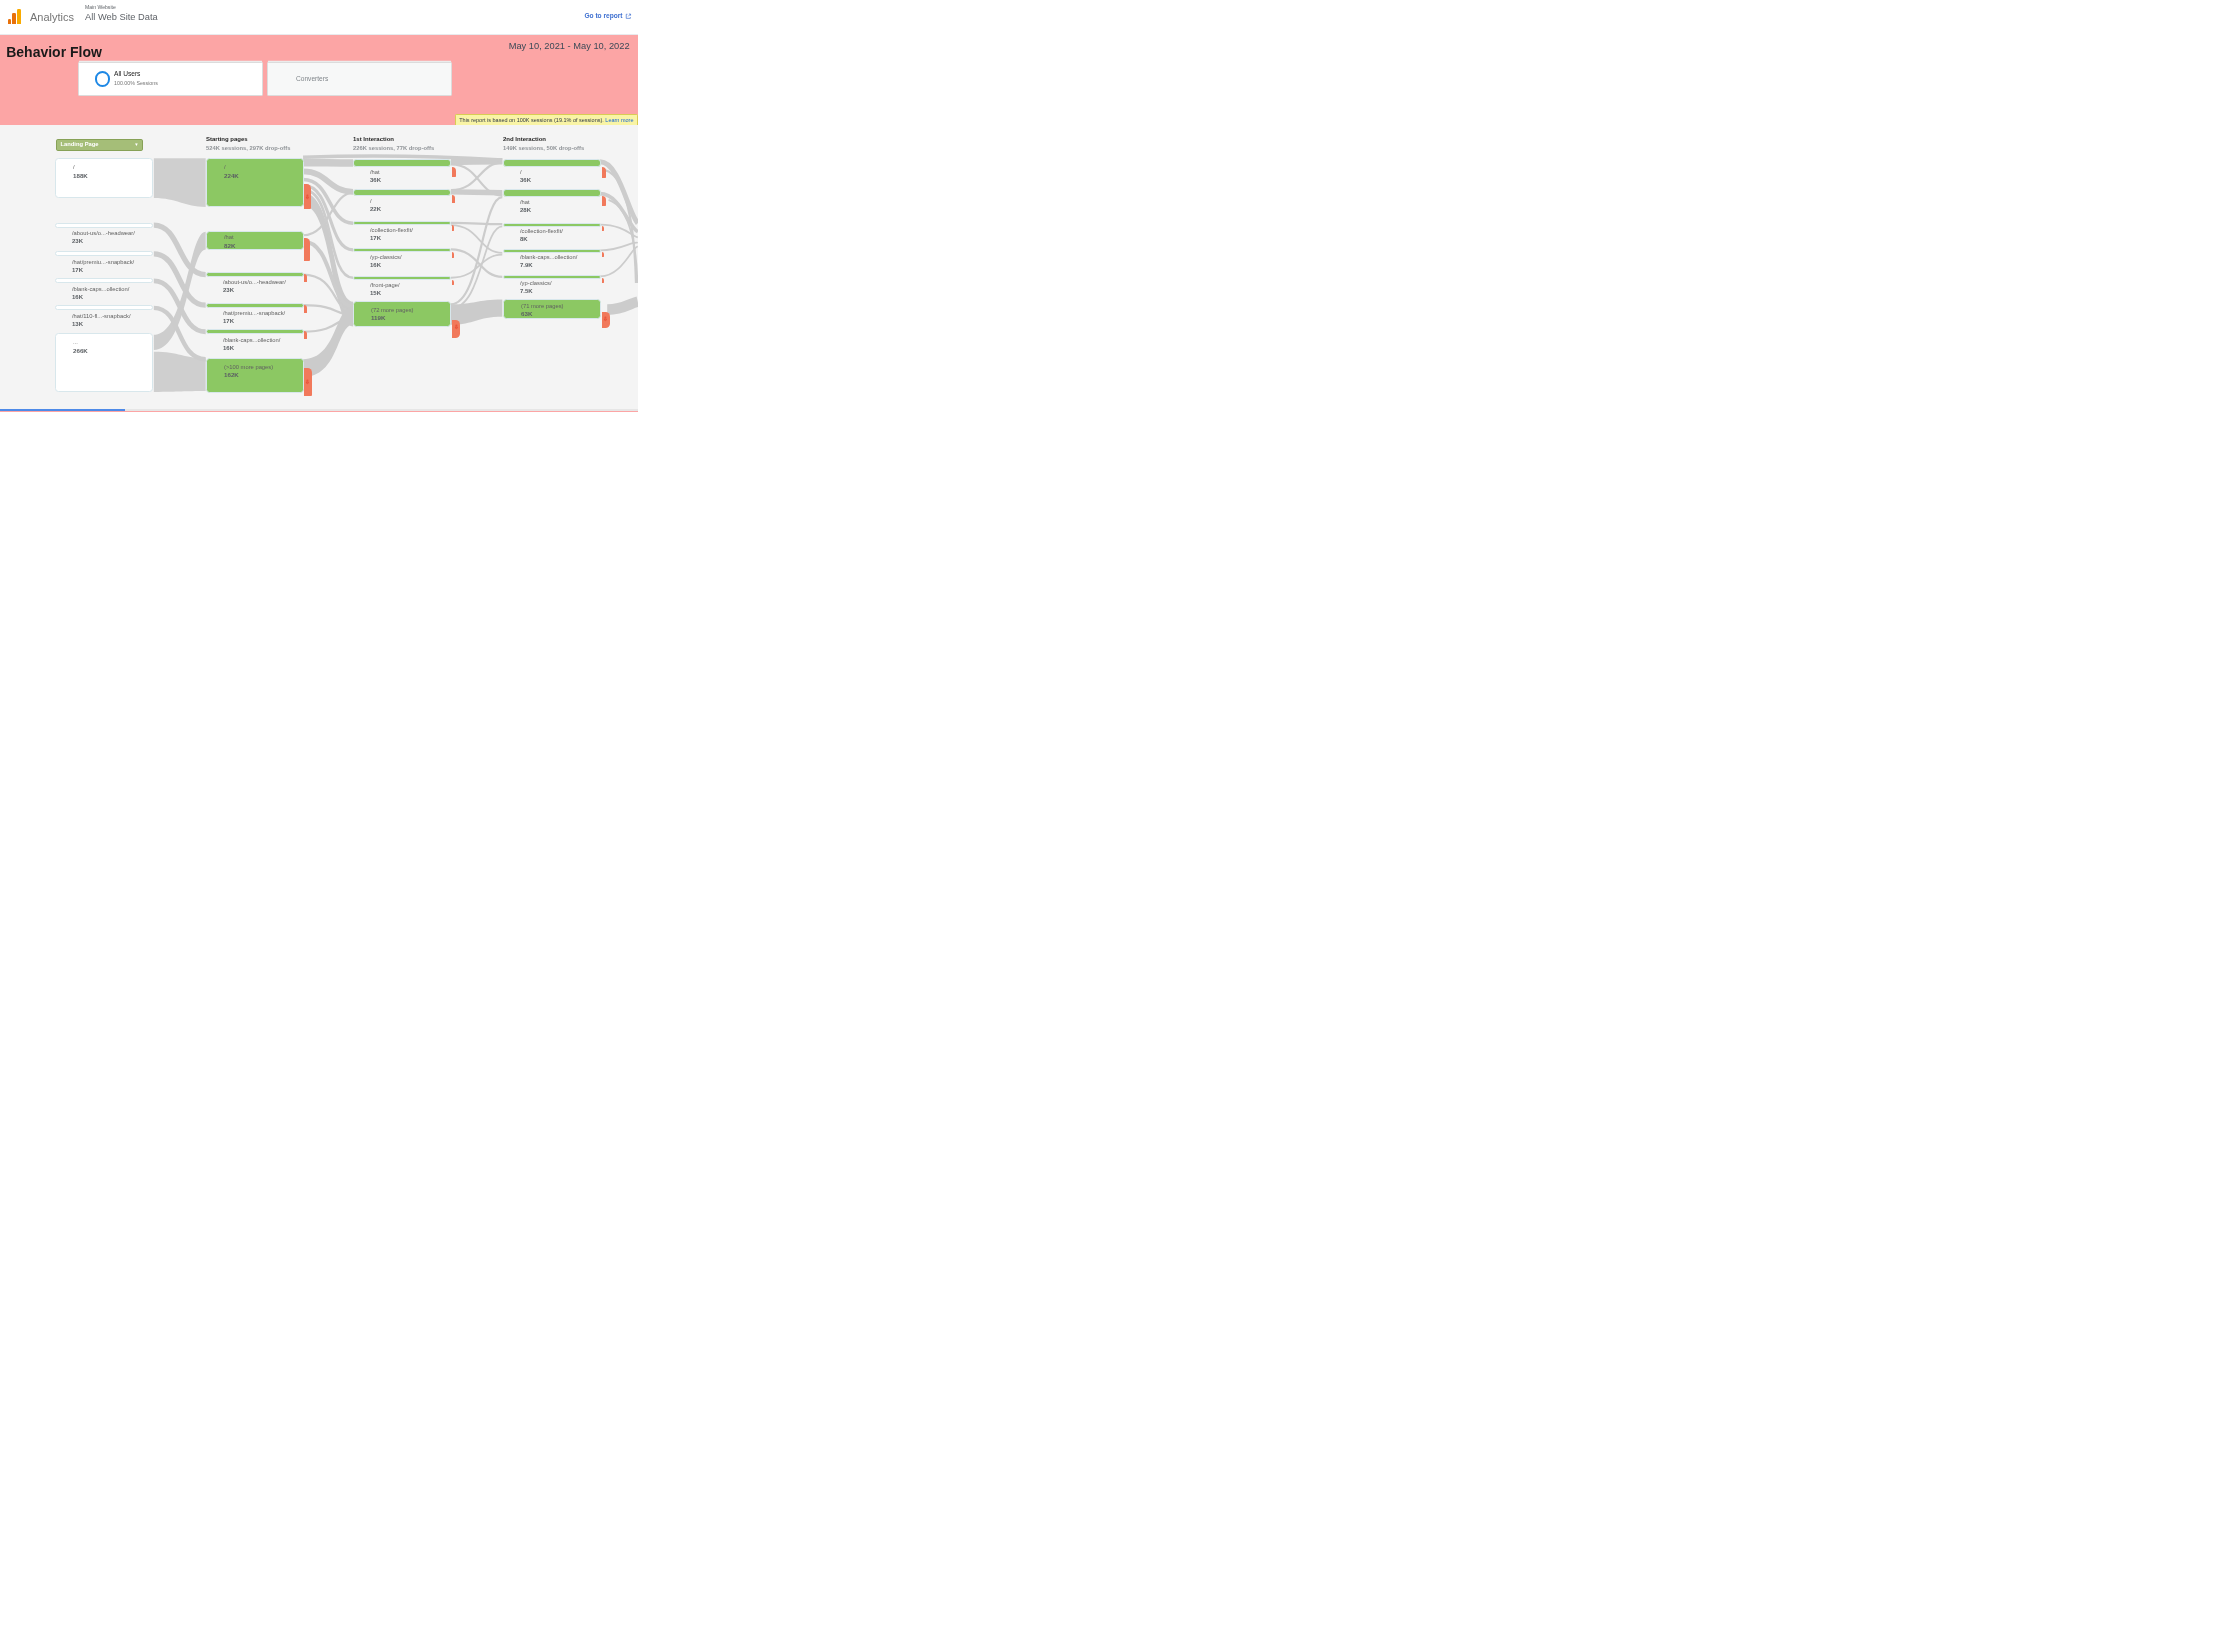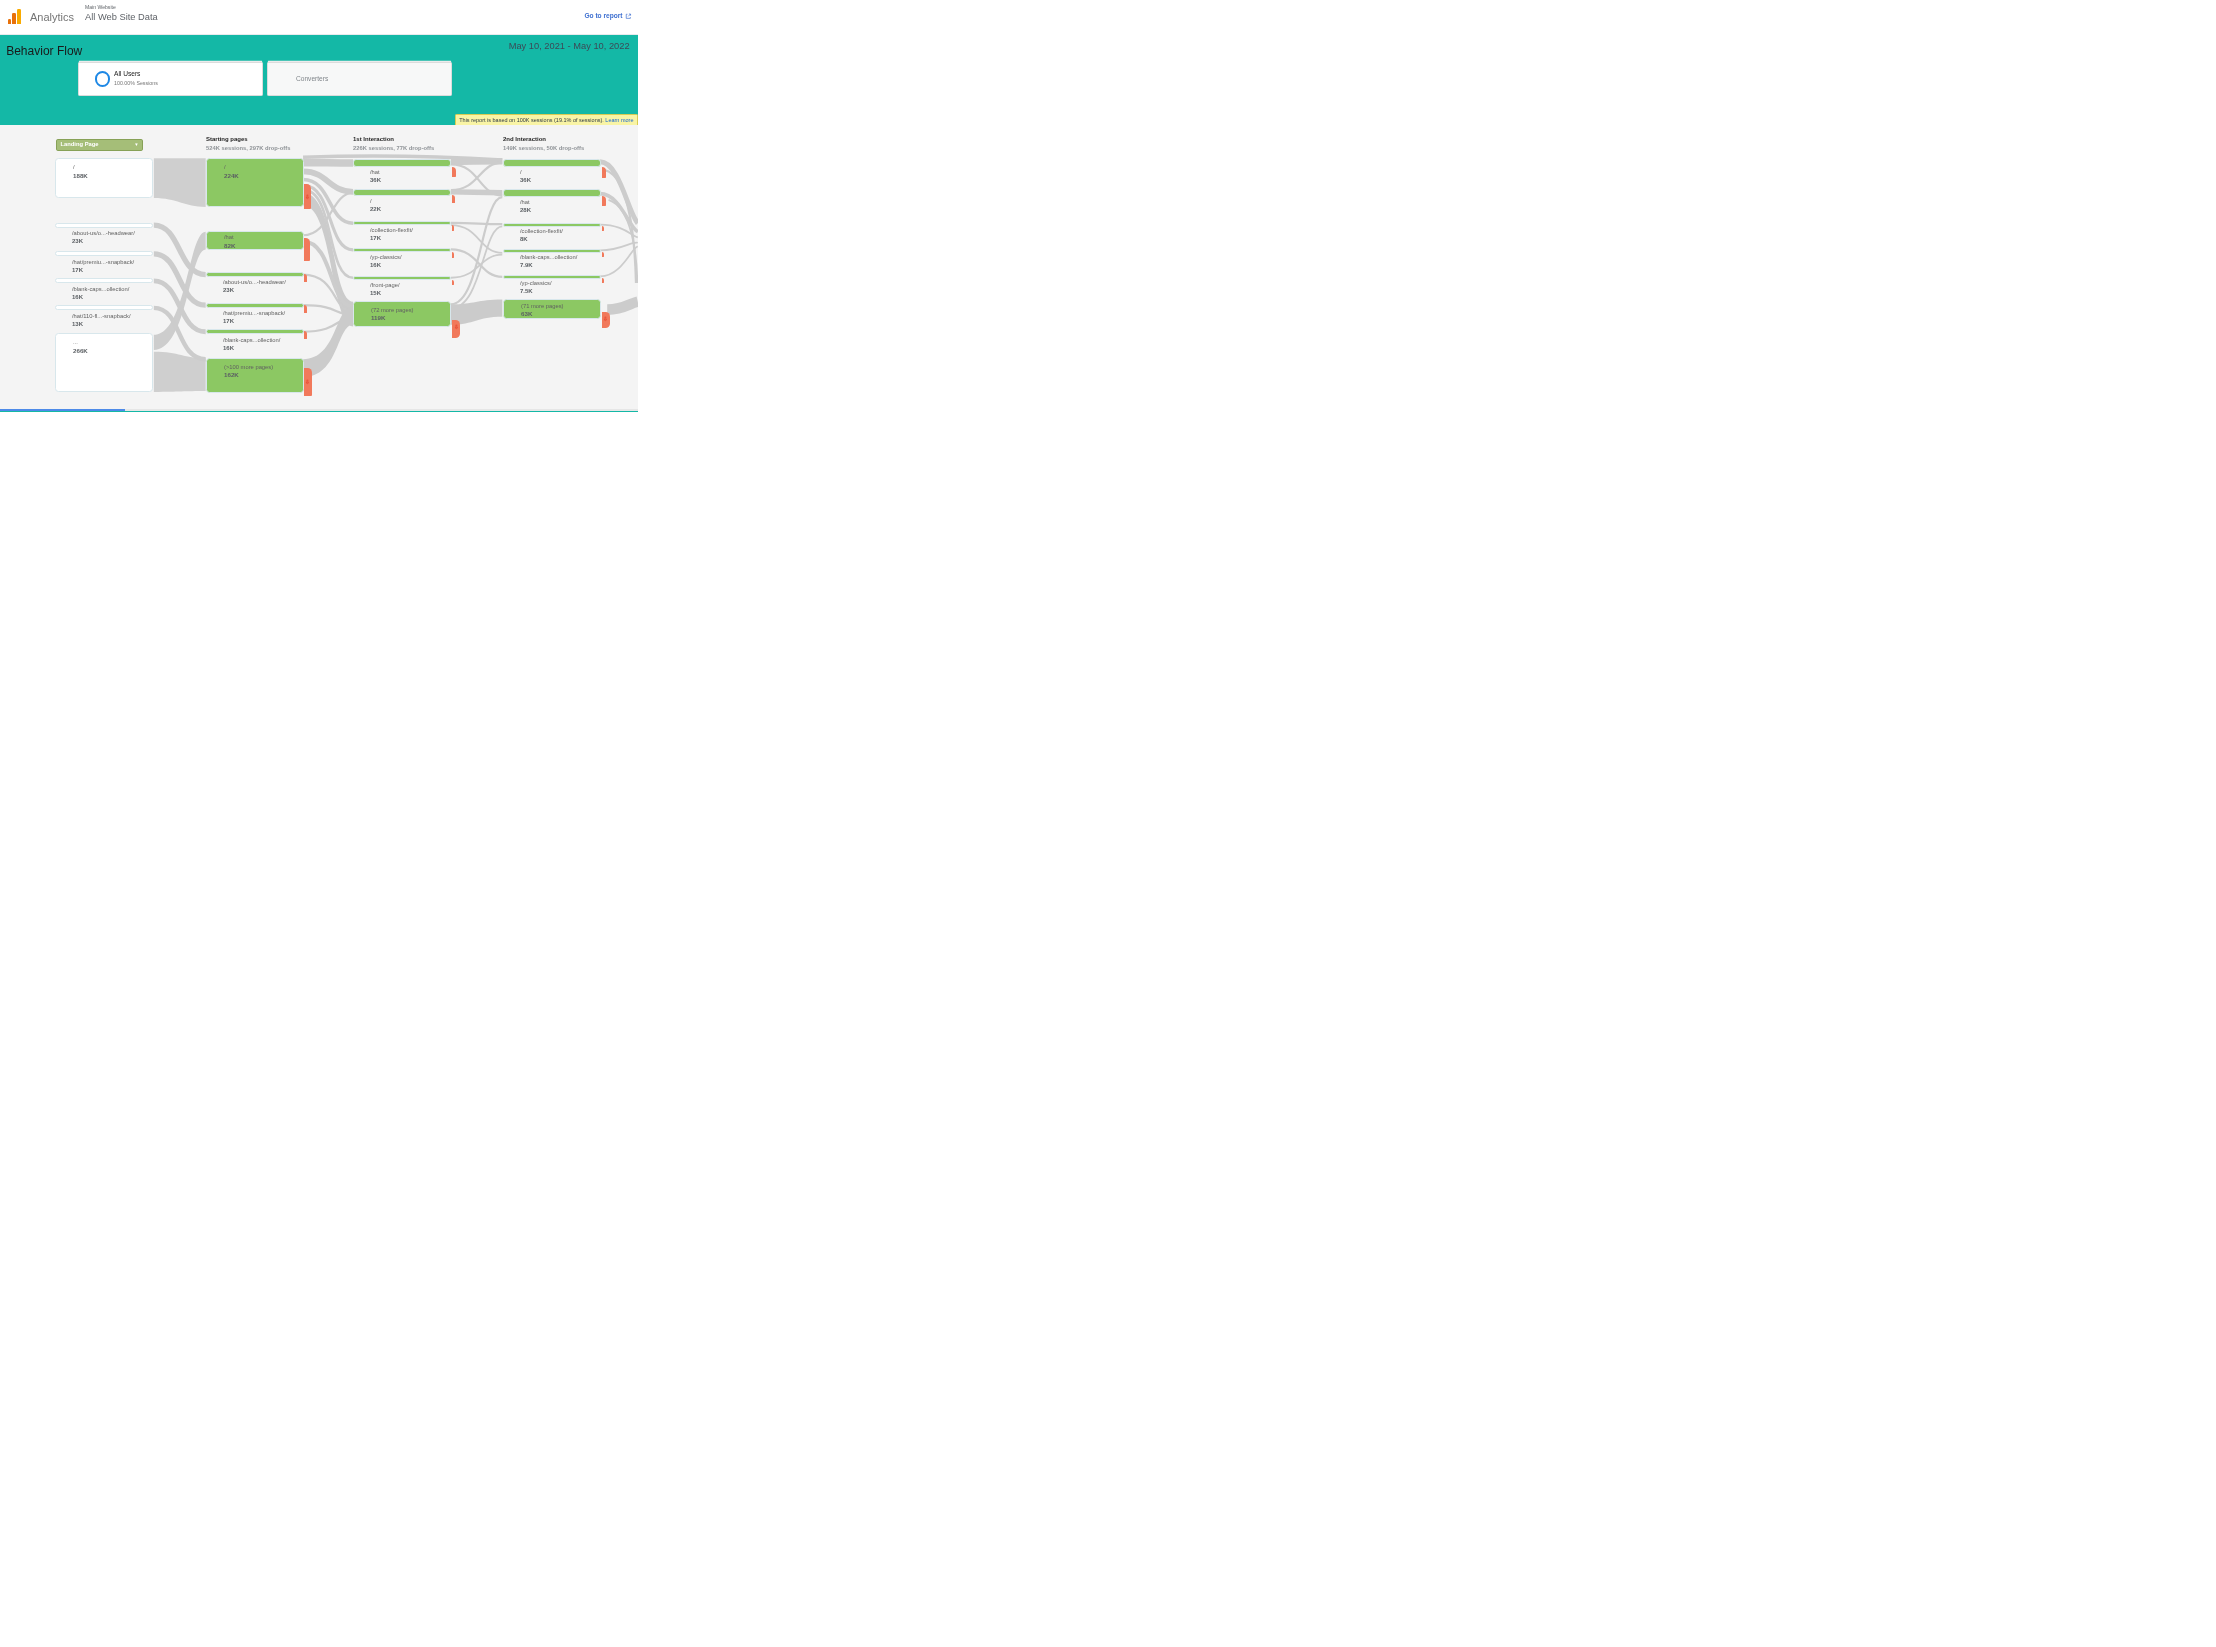--- a/index.html
+++ b/index.html
@@ -1,30 +1,30 @@
 <!DOCTYPE html>
 <html style="font-size:7px"><head>
 <meta charset="utf-8">
 <style>
   html,body{margin:0;padding:0;background:#fff;}
   .page{position:relative;width:638px;height:412px;overflow:hidden;
-        font-family:"Liberation Sans", sans-serif;background:#14b8a6;}
+        font-family:"Liberation Sans", sans-serif;background:#fca5a5;}
 
   
   .app-header{position:absolute;left:0;top:0;width:638px;height:34px;background:#fff;
               border-bottom:0.4px solid #e8eaed;}
   .logo-bar{position:absolute;border-radius:1.3px 1.3px 0 0;}
   .brand{position:absolute;left:30px;top:10.6px;font-size:11px;color:#757575;}
   .prop-label{position:absolute;left:85px;top:4.4px;font-size:5.1px;color:#5f6368;}
   .view-title{position:absolute;left:85px;top:11.5px;font-size:9.3px;color:#5f6368;}
   .go-report{position:absolute;right:6.2px;top:12.4px;font-size:6.6px;font-weight:bold;
              color:#3d6fd0;display:flex;align-items:center;gap:2.7px;cursor:pointer;}
 
   
-  .rpt-title{position:absolute;left:6.2px;top:44px;font-size:12px;font-weight:normal;color:#1a1a1a;}
+  .rpt-title{position:absolute;left:6.2px;top:44px;font-size:14px;font-weight:bold;color:#1a1a1a;}
   .rpt-date{position:absolute;right:8.4px;top:41px;font-size:9.3px;color:#3c4a57;}
   .seg-card{position:absolute;top:62px;width:183px;height:31.5px;background:#fff;
             border:0.4px solid #dcdcdc;border-radius:1.3px;box-shadow:0 -2.2px 0 -0.9px #ececec;}
   .seg-card.inactive{background:#f7f8f8;}
   .ring{position:absolute;left:15.5px;top:8px;width:11.5px;height:11.5px;border:2.2px solid #1e88e5;border-radius:50%;}
   .seg-name{position:absolute;left:35px;top:6.6px;font-size:6.6px;color:#212121;}
   .seg-detail{position:absolute;left:35px;top:17px;font-size:5.3px;color:#757575;}
   .seg-name.muted{color:#80868b;top:11.5px;left:28px;}
   .notice{position:absolute;right:0;top:114px;height:7px;background:#f9f4a5;border:0.4px solid #d9cc53;
           border-radius:1.3px;padding:1.8px 3.5px;font-size:5.5px;color:#2f3a45;white-space:nowrap;}

